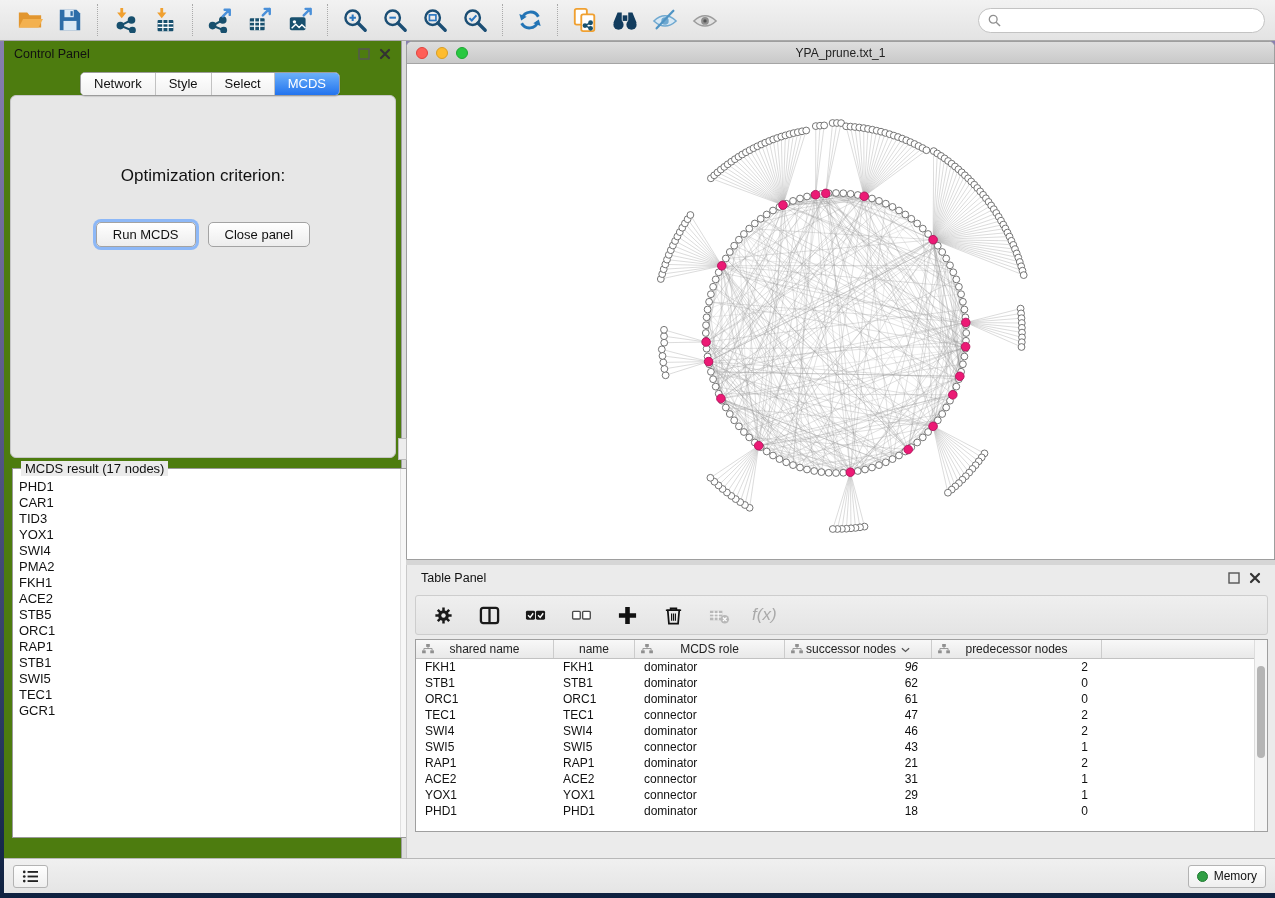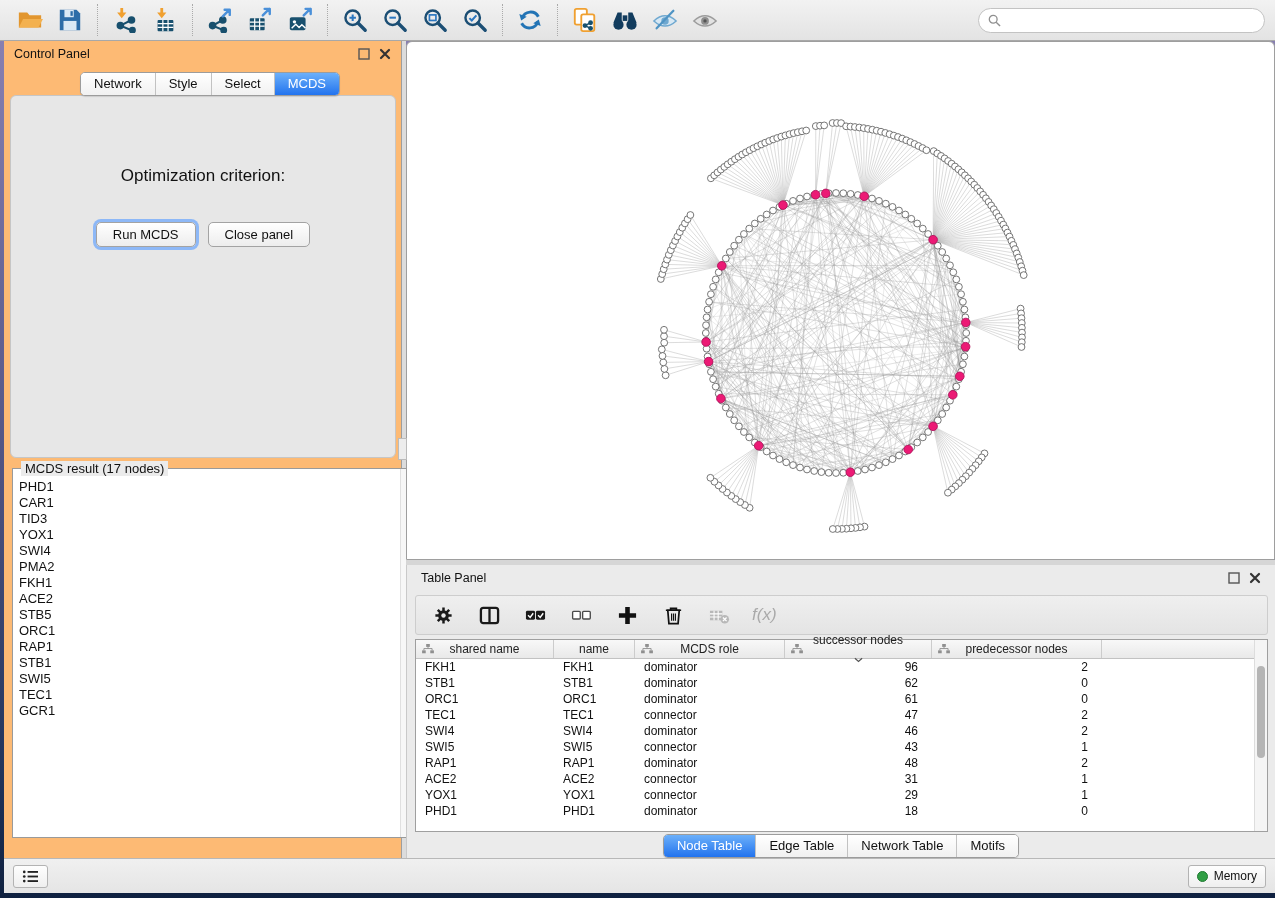--- a/index.html
+++ b/index.html
@@ -17,21 +17,21 @@
     display:flex; align-items:center; padding:0 10px; }
   .ticons { display:flex; align-items:center; height:100%; }
   .tbtn { width:40px; height:34px; display:flex; align-items:center; justify-content:center; cursor:default; }
   .tbtn svg { width:26px; height:26px; }
   .tsep { width:1px; height:32px; margin:0 7px; border-left:1px dotted #aaa; }
   .searchbox { margin-left:auto; width:287px; height:25px; background:#fff;
     border:1px solid #c3c3c3; border-radius:13px; display:flex; align-items:center; padding:0 9px; }
   .searchbox svg { width:13px; height:13px; }
 
   
-  .control-panel { left:4px; top:41px; width:398px; height:817px; background:#fdba74; border-right:1px solid #9e9e9e; }
+  .control-panel { left:4px; top:41px; width:398px; height:817px; background:#4d7c0f; border-right:1px solid #9e9e9e; }
   .cp-header { position:absolute; left:0; top:0; width:100%; height:26px; display:flex; align-items:center; padding:0 10px; }
   .panel-title { font-size:12.5px; color:#111; }
   .panel-wicons { margin-left:auto; display:flex; gap:9px; align-items:center; }
   .wicon { width:12px; height:12px; display:flex; align-items:center; justify-content:center; }
 
   .seg { display:flex; border:1px solid #9c9c9c; border-radius:5px; overflow:hidden;
     background:#fff; box-shadow:0 1px 1px rgba(0,0,0,.12); }
   .seg > div { padding:3px 13px 4px; font-size:13px; color:#111; background:linear-gradient(#ffffff,#f1f1f1);
     border-left:1px solid #c2c2c2; white-space:nowrap; cursor:default; }
   .seg > div:first-child { border-left:none; }
@@ -321,20 +321,28 @@
         <div class="li">STB1</div>
         <div class="li">SWI5</div>
         <div class="li">TEC1</div>
         <div class="li">GCR1</div>
       </div>
     <div class="vtrack"></div>
   </div>
 </div>
 
 <div class="abs net-window">
+  <div class="titlebar">
+    <span class="win-title">YPA_prune.txt_1</span>
+    <span class="lights">
+      <span class="light" style="background:#ff5f57;border:1px solid #e0443e;"></span>
+      <span class="light" style="background:#febc2e;border:1px solid #d89e24;"></span>
+      <span class="light" style="background:#28c840;border:1px solid #1ea733;"></span>
+    </span>
+  </div>
   <div class="canvas">
     <svg id="netsvg" width="867" height="495" viewBox="0 0 867 495">
         <g>
           <line x1="314.8" y1="201.8" x2="353.7" y2="383.2" stroke="#999999" stroke-width="0.6" opacity="0.5"></line>
           <line x1="314.8" y1="201.8" x2="472.0" y2="401.1" stroke="#999999" stroke-width="0.6" opacity="0.5"></line>
           <line x1="314.8" y1="201.8" x2="322.8" y2="188.0" stroke="#999999" stroke-width="0.6" opacity="0.5"></line>
           <line x1="314.8" y1="201.8" x2="315.0" y2="336.7" stroke="#999999" stroke-width="0.6" opacity="0.5"></line>
           <line x1="314.8" y1="201.8" x2="543.0" y2="201.3" stroke="#999999" stroke-width="0.6" opacity="0.5"></line>
           <line x1="314.8" y1="201.8" x2="414.4" y2="408.1" stroke="#999999" stroke-width="0.6" opacity="0.5"></line>
           <line x1="314.8" y1="201.8" x2="558.4" y2="284.7" stroke="#999999" stroke-width="0.6" opacity="0.5"></line>
@@ -1203,21 +1211,21 @@
           <svg class="attr" viewBox="0 0 13 11">
             <g fill="#8f8f8f">
               <rect x="4.5" y="0" width="4" height="3.2"></rect>
               <rect x="0" y="7" width="4" height="3.2"></rect>
               <rect x="9" y="7" width="4" height="3.2"></rect>
             </g>
             <path d="M6.5 3v2M2 7V5h9v2" stroke="#8f8f8f" fill="none" stroke-width="1"></path>
           </svg>
           <span>MCDS role</span>
         </div>
-        <div class="th" style="width: 147px; flex-direction: column;">
+        <div class="th" style="width: 147px;">
           <svg class="attr" viewBox="0 0 13 11">
             <g fill="#8f8f8f">
               <rect x="4.5" y="0" width="4" height="3.2"></rect>
               <rect x="0" y="7" width="4" height="3.2"></rect>
               <rect x="9" y="7" width="4" height="3.2"></rect>
             </g>
             <path d="M6.5 3v2M2 7V5h9v2" stroke="#8f8f8f" fill="none" stroke-width="1"></path>
           </svg>
           <span>successor nodes</span>
           <span><svg viewBox="0 0 10 6" width="9" height="6">
@@ -1235,21 +1243,21 @@
           </svg>
           <span>predecessor nodes</span>
         </div>
         <div class="th" style="flex: 1 1 0%; border-right: none;"></div>
       </div>
     <div class="tbody">
         <div class="tr">
           <div class="td left" style="width: 138px;">FKH1</div>
           <div class="td left" style="width: 81px;">FKH1</div>
           <div class="td left" style="width: 150px;">dominator</div>
-          <div class="td right" style="width: 147px;">96</div>
+          <div class="td right" style="width: 147px; font-style: italic;">96</div>
           <div class="td right" style="width: 170px;">2</div>
         </div>
         <div class="tr">
           <div class="td left" style="width: 138px;">STB1</div>
           <div class="td left" style="width: 81px;">STB1</div>
           <div class="td left" style="width: 150px;">dominator</div>
           <div class="td right" style="width: 147px;">62</div>
           <div class="td right" style="width: 170px;">0</div>
         </div>
         <div class="tr">
@@ -1277,21 +1285,21 @@
           <div class="td left" style="width: 138px;">SWI5</div>
           <div class="td left" style="width: 81px;">SWI5</div>
           <div class="td left" style="width: 150px;">connector</div>
           <div class="td right" style="width: 147px;">43</div>
           <div class="td right" style="width: 170px;">1</div>
         </div>
         <div class="tr">
           <div class="td left" style="width: 138px;">RAP1</div>
           <div class="td left" style="width: 81px;">RAP1</div>
           <div class="td left" style="width: 150px;">dominator</div>
-          <div class="td right" style="width: 147px;">48</div>
+          <div class="td right" style="width: 147px;">21</div>
           <div class="td right" style="width: 170px;">2</div>
         </div>
         <div class="tr">
           <div class="td left" style="width: 138px;">ACE2</div>
           <div class="td left" style="width: 81px;">ACE2</div>
           <div class="td left" style="width: 150px;">connector</div>
           <div class="td right" style="width: 147px;">31</div>
           <div class="td right" style="width: 170px;">1</div>
         </div>
         <div class="tr">
@@ -1307,28 +1315,20 @@
           <div class="td left" style="width: 150px;">dominator</div>
           <div class="td right" style="width: 147px;">18</div>
           <div class="td right" style="width: 170px;">0</div>
         </div>
       </div>
     <div class="tscroll">
       <div class="thumb" style="top:26px;height:92px;"></div>
     </div>
   </div>
 
-  <div class="tp-tabs">
-    <div class="seg">
-        <div class="active">Node Table</div>
-        <div>Edge Table</div>
-        <div>Network Table</div>
-        <div>Motifs</div>
-      </div>
-  </div>
 </div>
 
 <div class="abs status-bar">
   <div class="sbtn">
     <svg viewBox="0 0 20 18">
       <g fill="#222">
         <circle cx="2.5" cy="3.5" r="1.6"></circle>
           <rect x="6.5" y="2.4" width="12.5" height="2.2"></rect>
         <circle cx="2.5" cy="9" r="1.6"></circle>
           <rect x="6.5" y="7.9" width="12.5" height="2.2"></rect>

